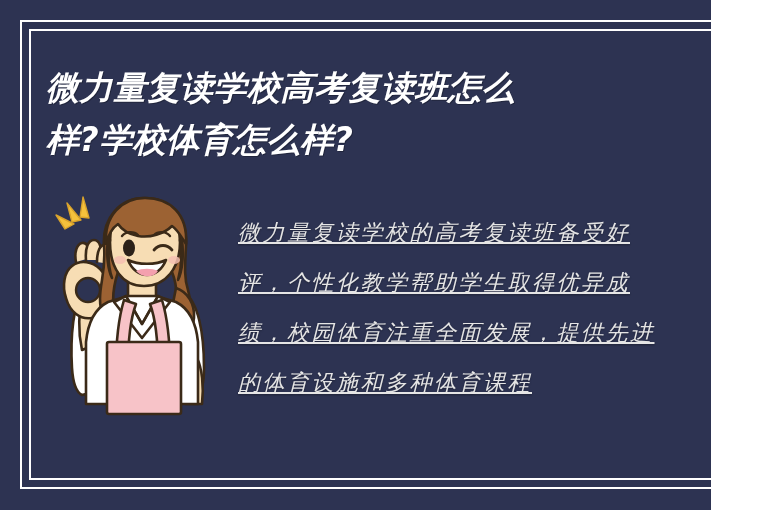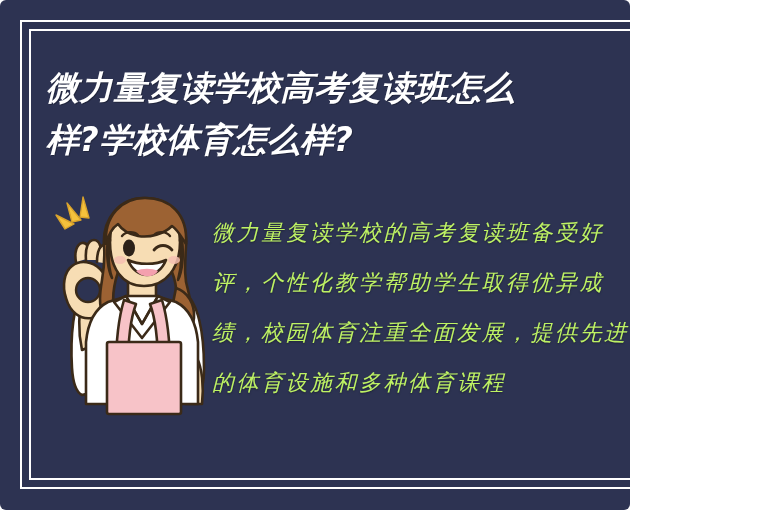--- a/index.html
+++ b/index.html
@@ -7,25 +7,24 @@
     padding: 0;
   }
   body {
     width: 768px;
     height: 510px;
     overflow: hidden;
     font-family: "Liberation Sans", sans-serif;
   }
   #poster {
     position: relative;
-    width: 630px;
+    width: 711px;
     height: 510px;
     background: #2d3352;
     overflow: hidden;
-    border-radius: 6px;
   }
   
   .frame-outer {
     position: absolute;
     left: 20px;
     top: 20px;
     width: 727px;
     height: 469px;
     border: 2px solid #ffffff;
     box-sizing: border-box;
@@ -53,30 +52,31 @@
     font-weight: bold;
     font-style: italic;
     line-height: 52px;
     letter-spacing: 0.5px;
     white-space: pre-wrap;
     text-shadow: 1px 1px 0 rgba(0,0,0,0.25);
   }
   
   .bodycopy {
     position: absolute;
-    left: 212px;
+    left: 238px;
     top: 208px;
     width: 420px;
-    color: #bef264;
+    color: #e5e5e5;
     font-family: "DejaVu Serif", "Liberation Serif", serif;
     font-size: 22px;
     font-style: italic;
     line-height: 50px;
     letter-spacing: 2.5px;
     text-shadow: 0 1px 2px rgba(0,0,0,0.35);
+    text-decoration: underline;
   }
   
   .illustration {
     position: absolute;
     left: 52px;
     top: 192px;
     width: 180px;
     height: 250px;
   }
   .illustration svg { display: block; width: 100%; height: 100%; }

